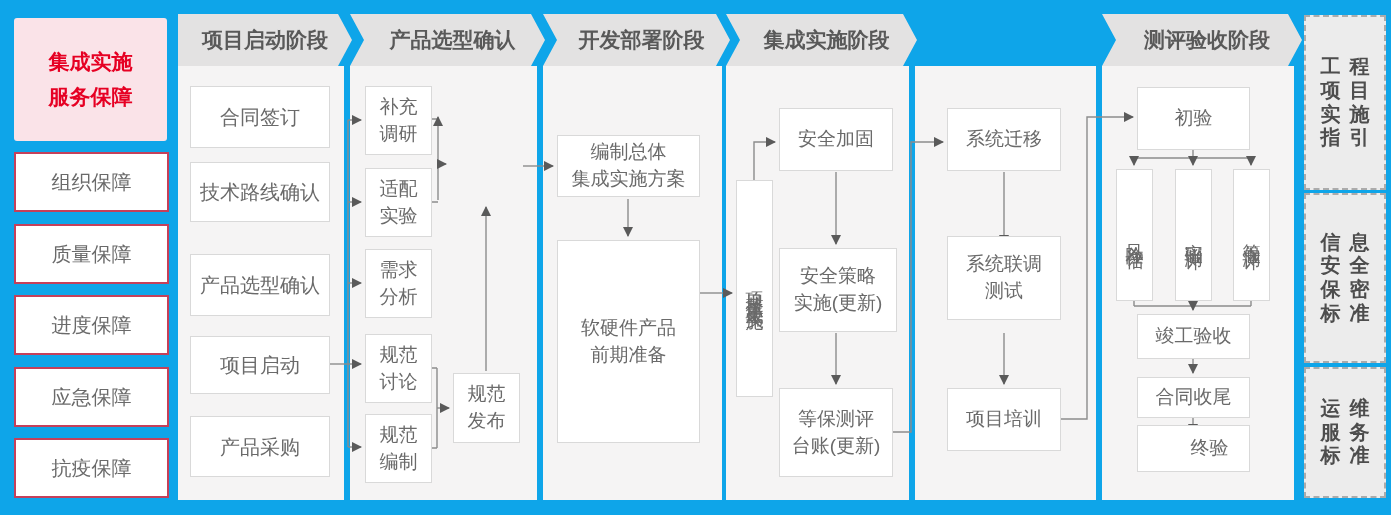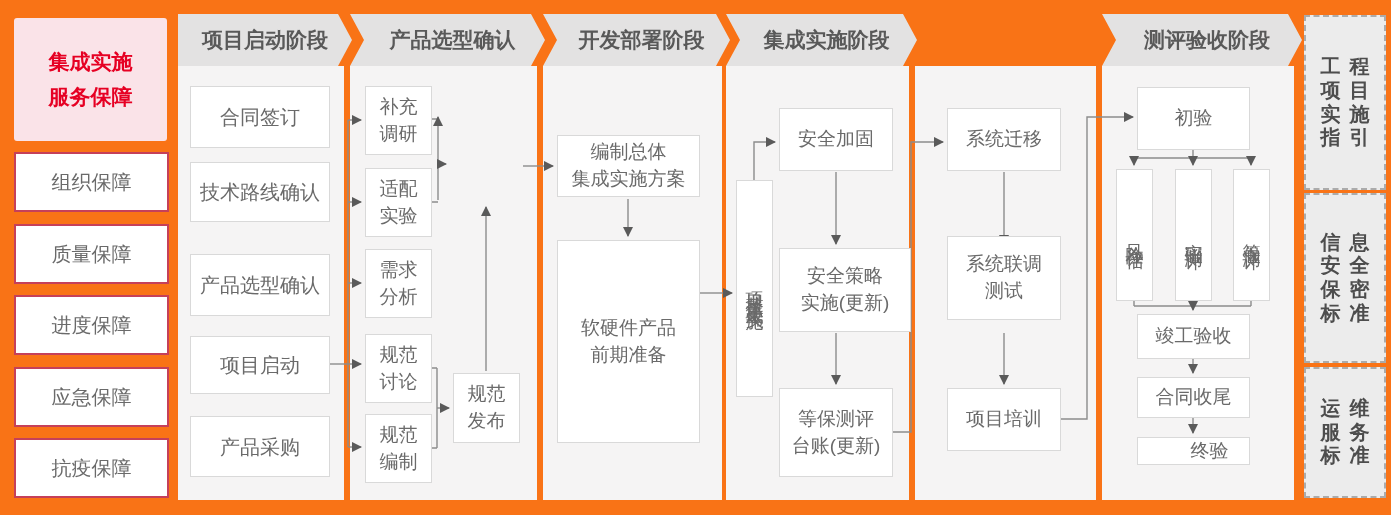--- a/index.html
+++ b/index.html
@@ -1,16 +1,16 @@
 <!DOCTYPE html>
 <html><head>
 <meta charset="utf-8">
 <style>
   html,body{margin:0;padding:0;background:#fff;}
-  .canvas{position:relative;width:1391px;height:515px;background:#f97316;overflow:hidden;
+  .canvas{position:relative;width:1391px;height:515px;background:#0ea5e9;overflow:hidden;
           font-family:"Liberation Sans","DejaVu Sans",sans-serif;}
   .colbg{position:absolute;top:66px;height:434px;background:var(--column-bg,#f5f4f4);}
   .phase-h{position:absolute;top:14px;height:52px;background:var(--header-bg,#e3e2e2);
            display:flex;align-items:center;justify-content:center;font-weight:bold;
            font-size:21px;color:var(--header-text,#595959);box-sizing:border-box;}
   .clip-first{clip-path:polygon(0 0,calc(100% - 14px) 0,100% 50%,calc(100% - 14px) 100%,0 100%);}
   .clip-mid{clip-path:polygon(0 0,calc(100% - 14px) 0,100% 50%,calc(100% - 14px) 100%,0 100%,14px 50%);padding-left:10px;}
   .box{position:absolute;background:#fff;border:1px solid var(--box-border,#d9d9d9);
        box-sizing:border-box;display:flex;align-items:center;justify-content:center;
        text-align:center;color:var(--box-text,#6a6a6a);font-size:19px;line-height:1.4;
@@ -127,37 +127,37 @@
   <div class="box" style="left:453px;top:373px;width:67px;height:70px;">规范
 发布</div>
 
   <div class="box" style="left:557px;top:135px;width:143px;height:62px;">编制总体
 集成实施方案</div>
   <div class="box" style="left:557px;top:240px;width:143px;height:203px;">软硬件产品
 前期准备</div>
 
   <div class="box vbox" style="left:736px;top:180px;width:37px;height:217px;">项目整体集成实施</div>
   <div class="box" style="left:779px;top:108px;width:114px;height:63px;">安全加固</div>
-  <div class="box" style="left:779px;top:248px;width:132px;height:84px;">安全策略
+  <div class="box" style="left:779px;top:248px;width:118px;height:84px;">安全策略
 实施(更新)</div>
   <div class="box" style="left:779px;top:388px;width:114px;height:89px;">等保测评
 台账(更新)</div>
 
   <div class="box" style="left:947px;top:108px;width:114px;height:63px;">系统迁移</div>
   <div class="box" style="left:947px;top:236px;width:114px;height:84px;">系统联调
 测试</div>
   <div class="box" style="left:947px;top:388px;width:114px;height:63px;">项目培训</div>
 
   <div class="box" style="left:1137px;top:87px;width:113px;height:63px;">初验</div>
   <div class="box vbox" style="left:1116px;top:169px;width:37px;height:132px;">风险评估</div>
   <div class="box vbox" style="left:1175px;top:169px;width:37px;height:132px;">密码测评</div>
   <div class="box vbox" style="left:1233px;top:169px;width:37px;height:132px;">等保测评</div>
   <div class="box" style="left:1137px;top:314px;width:113px;height:45px;">竣工验收</div>
   <div class="box" style="left:1137px;top:377px;width:113px;height:41px;">合同收尾</div>
-  <div class="box" style="left:1137px;top:437px;width:113px;height:28px;padding-left:32px;">终验</div>
+  <div class="box" style="left:1137px;top:425px;width:113px;height:47px;padding-left:32px;">终验</div>
 
   <div class="sidebox" style="top:15px;height:175px;">工程
 项目
 实施
 指引</div>
   <div class="sidebox" style="top:193px;height:170px;">信息
 安全
 保密
 标准</div>
   <div class="sidebox" style="top:367px;height:131px;">运维

